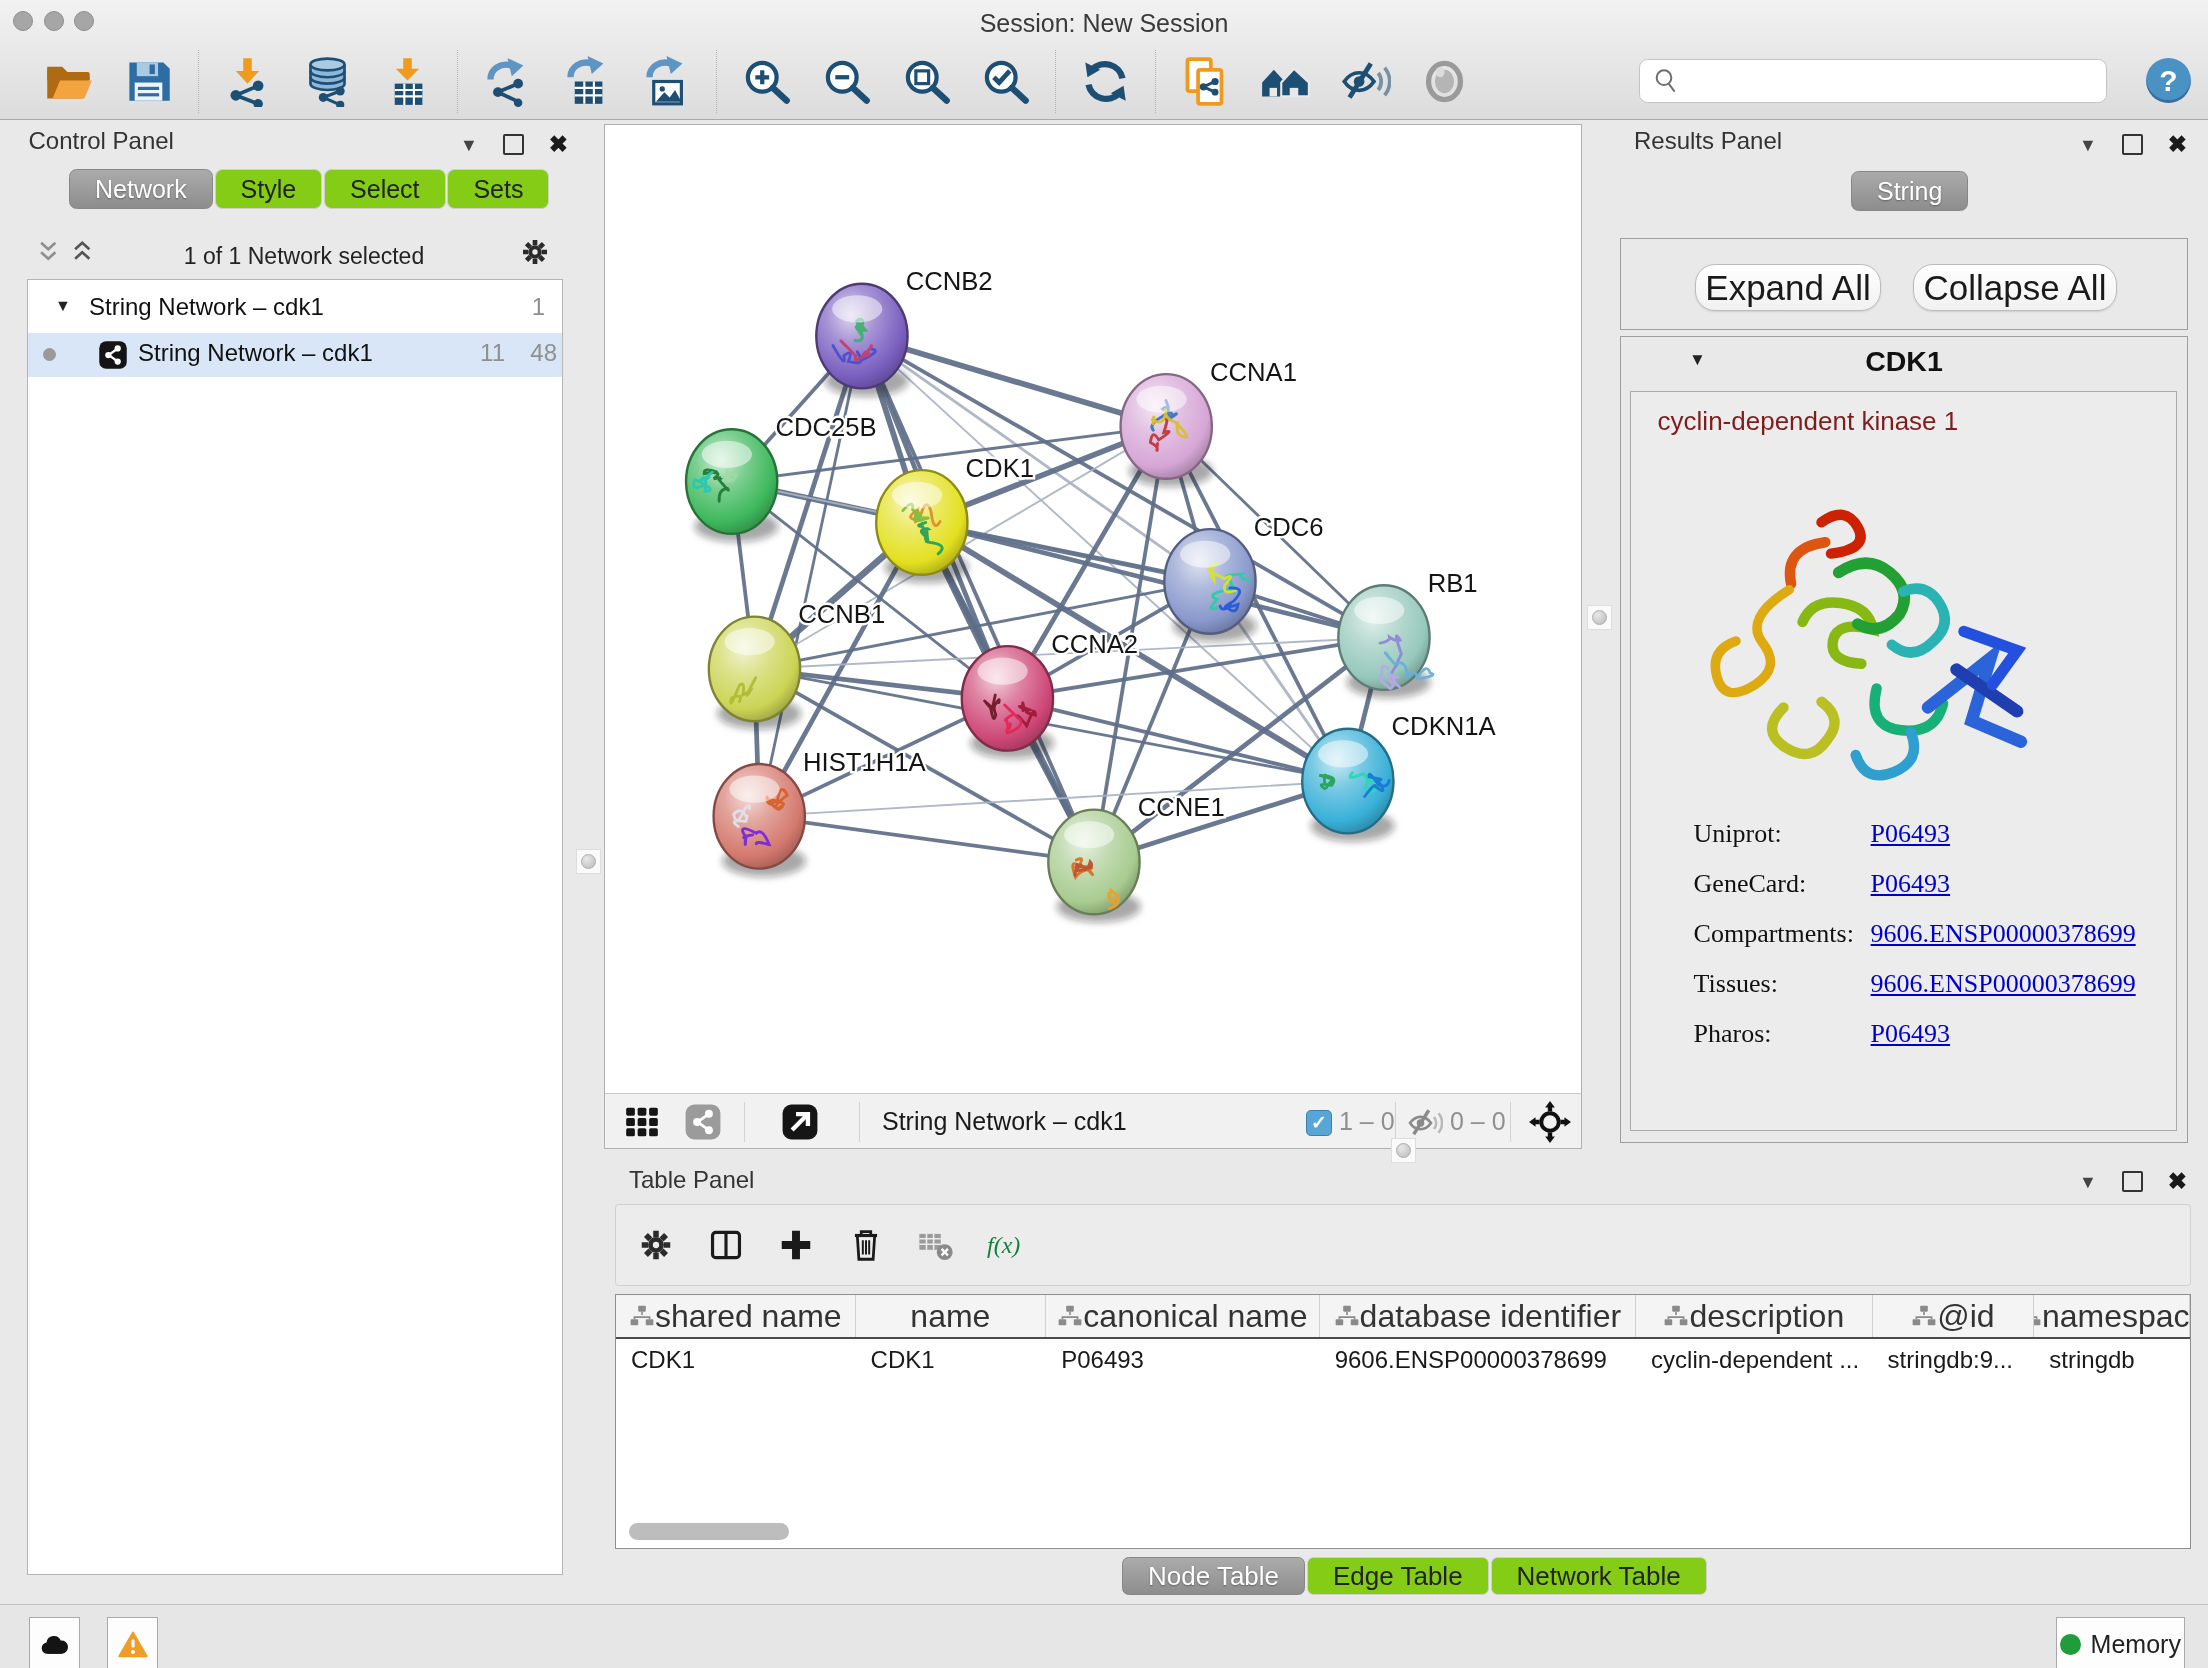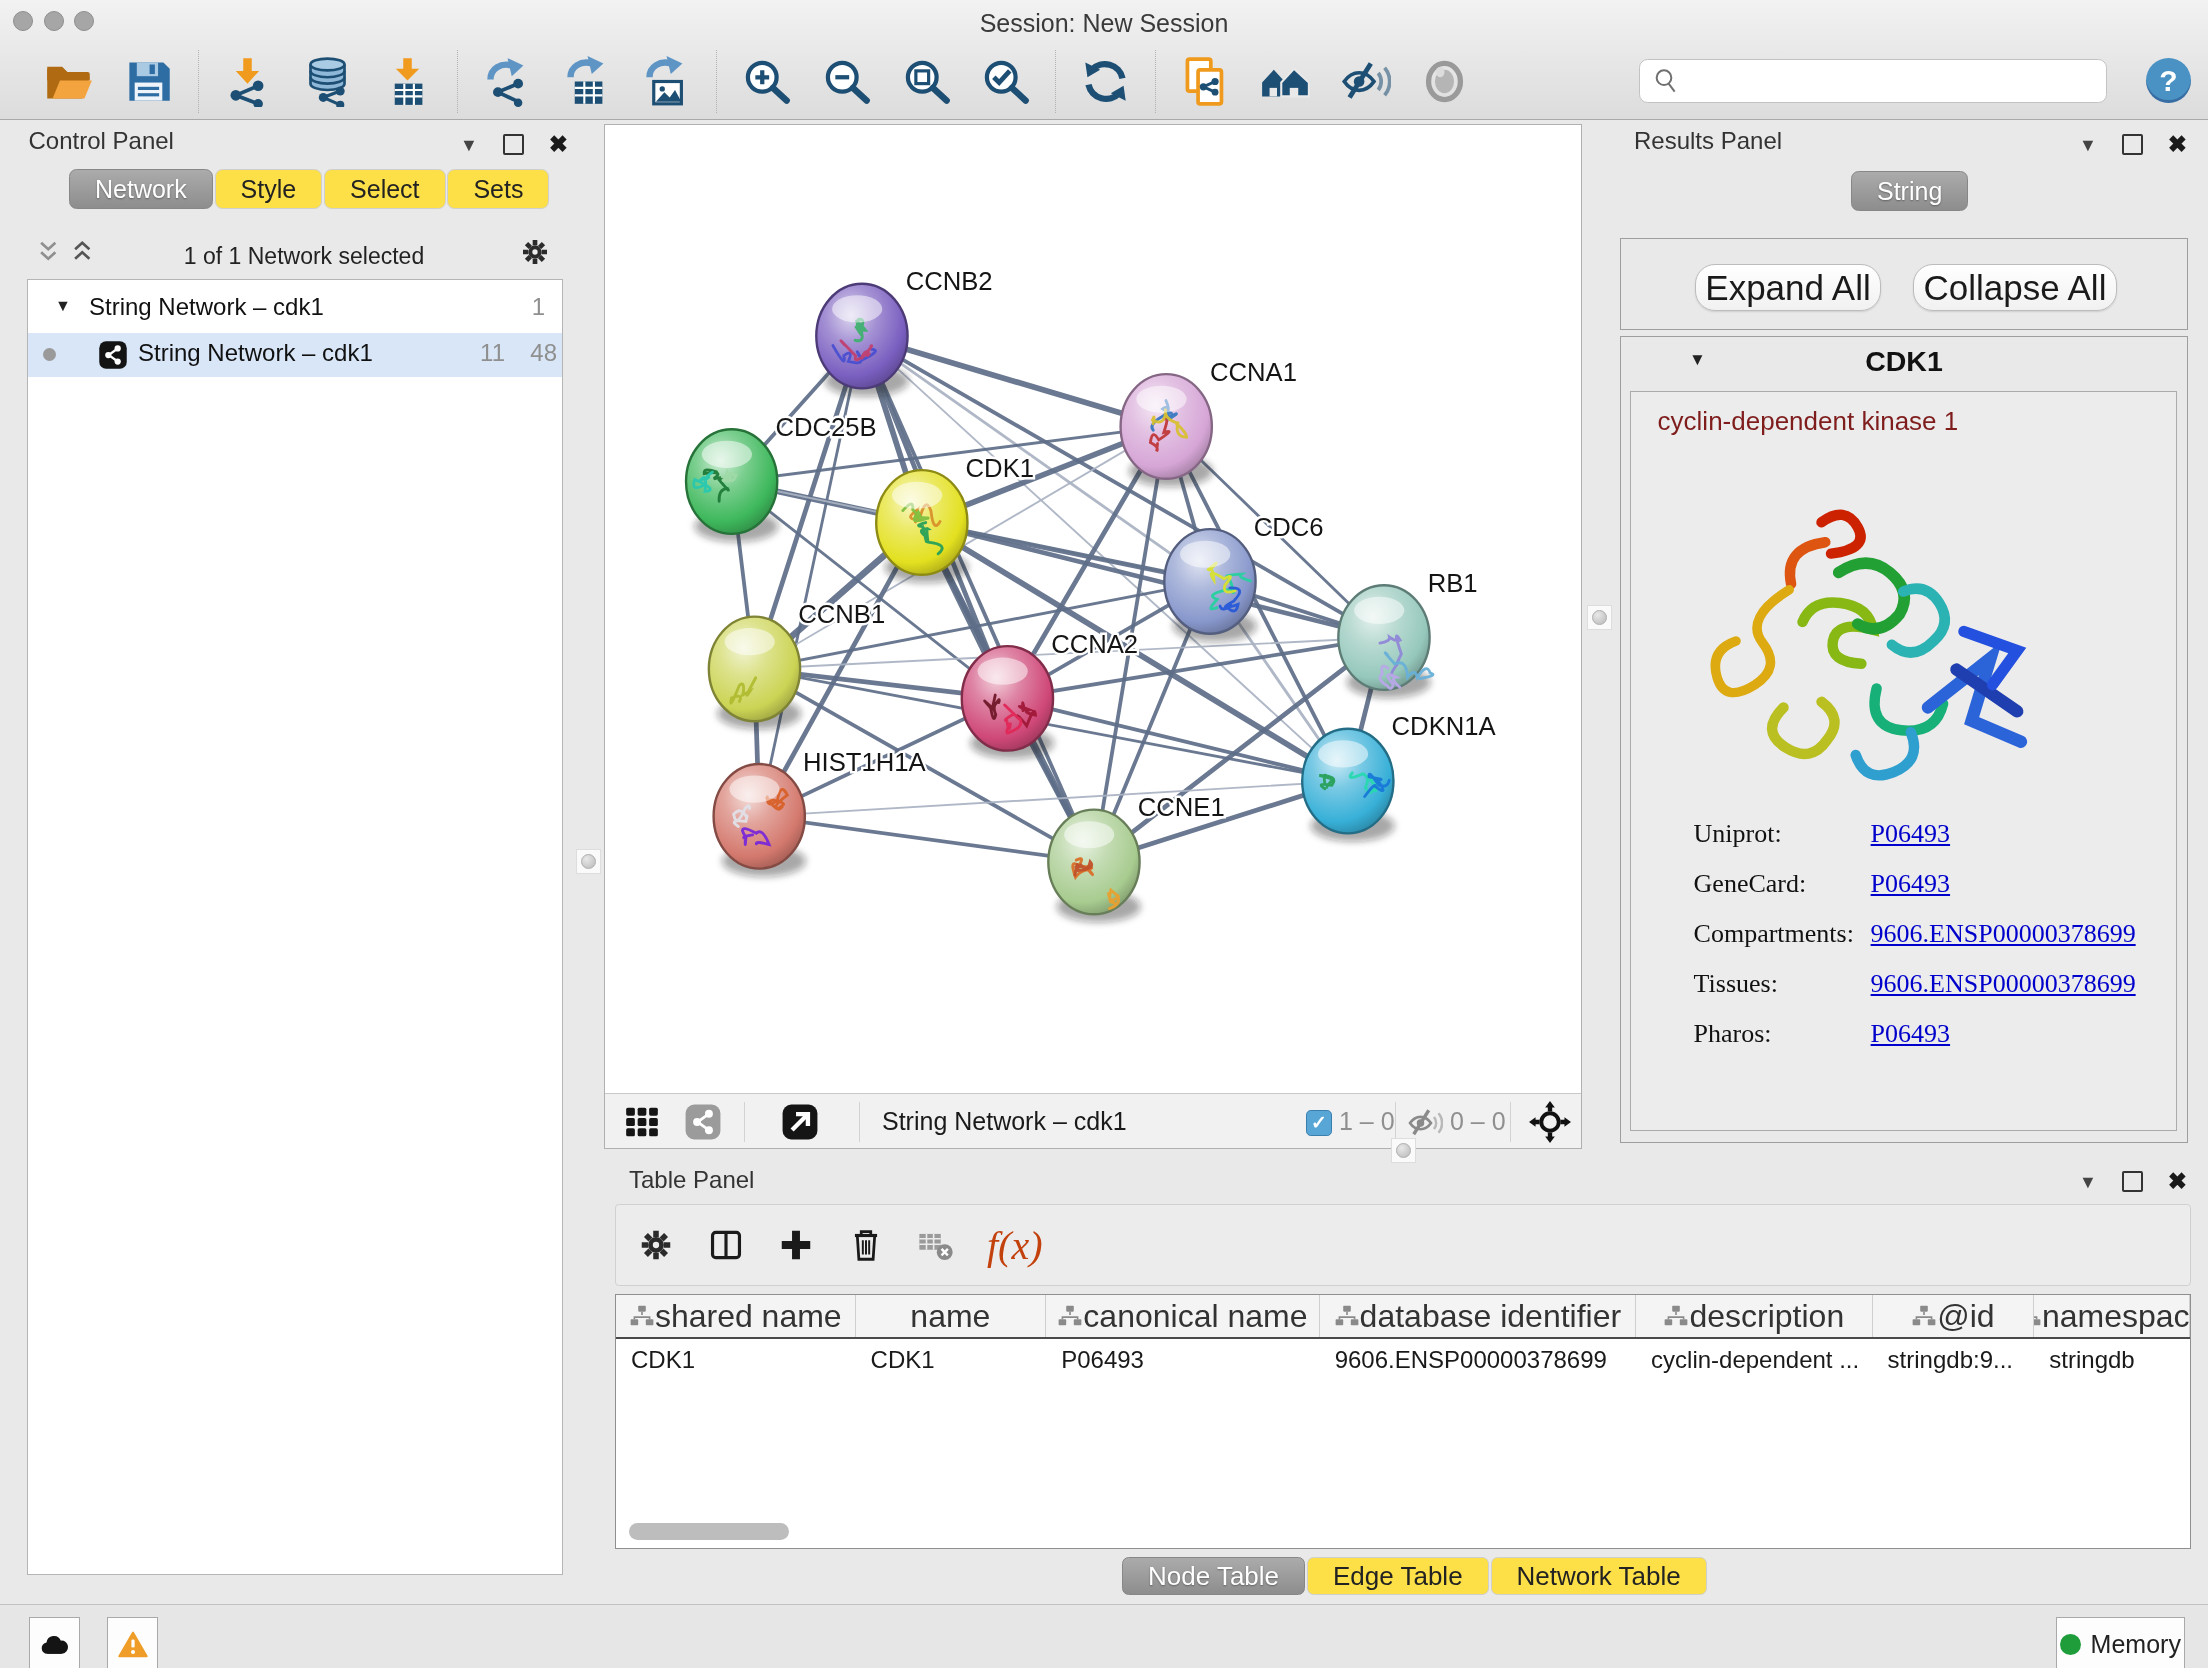--- a/index.html
+++ b/index.html
@@ -22,21 +22,21 @@
   #search-input{border:0;outline:0;background:transparent;font-size:24px;flex:1;height:38px}
   #help-btn{left:2146px;top:58px;width:45px;height:45px;border-radius:50%;background:#4a92c4;
             color:#fff;font-size:30px;font-weight:bold;display:flex;align-items:center;justify-content:center;
             box-shadow:inset 0 -2.9px 0 rgba(0,0,60,.25)}
   
   .phdr{font-size:24px;color:#333}
   .phdr-ic{display:flex;gap:25px;align-items:center}
   .ic-tri{font-size:18px;color:#444;line-height:1}
   .ic-box{width:17px;height:17px;border:2.4px solid #333;border-radius:1.9px}
   .ic-x{font-size:23px;font-weight:bold;color:#1a1a1a;line-height:1}
-  .tab{height:40px;border-radius:7.6px;background:#fde047;border:1px solid #cfcfcf;display:flex;align-items:center;
+  .tab{height:40px;border-radius:7.6px;background:#84cc16;border:1px solid #cfcfcf;display:flex;align-items:center;
        justify-content:center;padding:0 25px;font-size:25px;color:#222;box-sizing:border-box;margin-right:1.9px}
   .tab.sel{background:linear-gradient(#ababab,#8d8d8d);color:#fff;border-color:#878787;
            text-shadow:0 1px 1.9px rgba(0,0,0,.35)}
   .btn{background:linear-gradient(#ffffff,#f1f1f1);border:1.4px solid #bcbcbc;border-radius:20px;
        font-size:35px;color:#1a1a1a;display:flex;align-items:center;justify-content:center;
        box-shadow:0 1px 1.9px rgba(0,0,0,.12)}
   
   #tree-box{left:27px;top:279px;width:536px;height:1296px;background:#fff;border:1.9px solid #b5b5b5;box-sizing:border-box}
   .trow{position:absolute;left:0;width:100%;height:42px}
   .gray{color:#8f8f8f}
@@ -52,21 +52,21 @@
   
   .rbox{border:1.9px solid #9e9e9e;background:#e9e9e9;box-sizing:border-box}
   .clrow{display:flex;height:50px;align-items:center}
   .cllab{width:177px;font-size:26px;color:#111}
   .cllink{font-size:26px;color:#0000cc;text-decoration:underline}
   #crosslinks{font-family:"Liberation Serif",serif}
   
   #tp-toolbar{left:615px;top:1204px;width:1576px;height:82px;background:#ececec;border:1.4px solid #d0d0d0;
               border-radius:3.8px;display:flex;align-items:center;padding-left:21px;gap:32px;box-sizing:border-box}
   #tp-toolbar svg{width:38px;height:38px}
-  .fx{font-family:"Liberation Serif",serif;font-style:italic;font-size:40px;color:#c2410c}
+  .fx{font-family:"Liberation Serif",serif;font-style:italic;font-size:24px;color:#15803d}
   #tbl{left:615px;top:1294px;width:1576px;height:255px;background:#fff;border:1.9px solid #8f8f8f;box-sizing:border-box}
   #tbl-head{display:flex;height:44px;background:#f4f4f4;border-bottom:2.4px solid #4a4a4a;box-sizing:border-box}
   .th{display:flex;align-items:center;justify-content:center;gap:0;font-size:32px;color:#333;
       border-right:1px solid #cfcfcf;box-sizing:border-box;overflow:hidden;white-space:nowrap}
   .th svg{width:26px;height:26px;flex:none}
   #tbl-row{display:flex;height:42px;align-items:center}
   .td{font-size:24px;color:#1a1a1a;padding-left:15px;box-sizing:border-box;overflow:hidden;white-space:nowrap}
   #hscroll{position:absolute;left:13.3px;bottom:7.6px;width:160px;height:17px;border-radius:8.6px;background:#bdbdbd}
   #tbl-tabs{left:1122px;top:1557px;display:flex}
   #tbl-tabs .tab{height:38px;font-size:26px;border-radius:6.7px}

